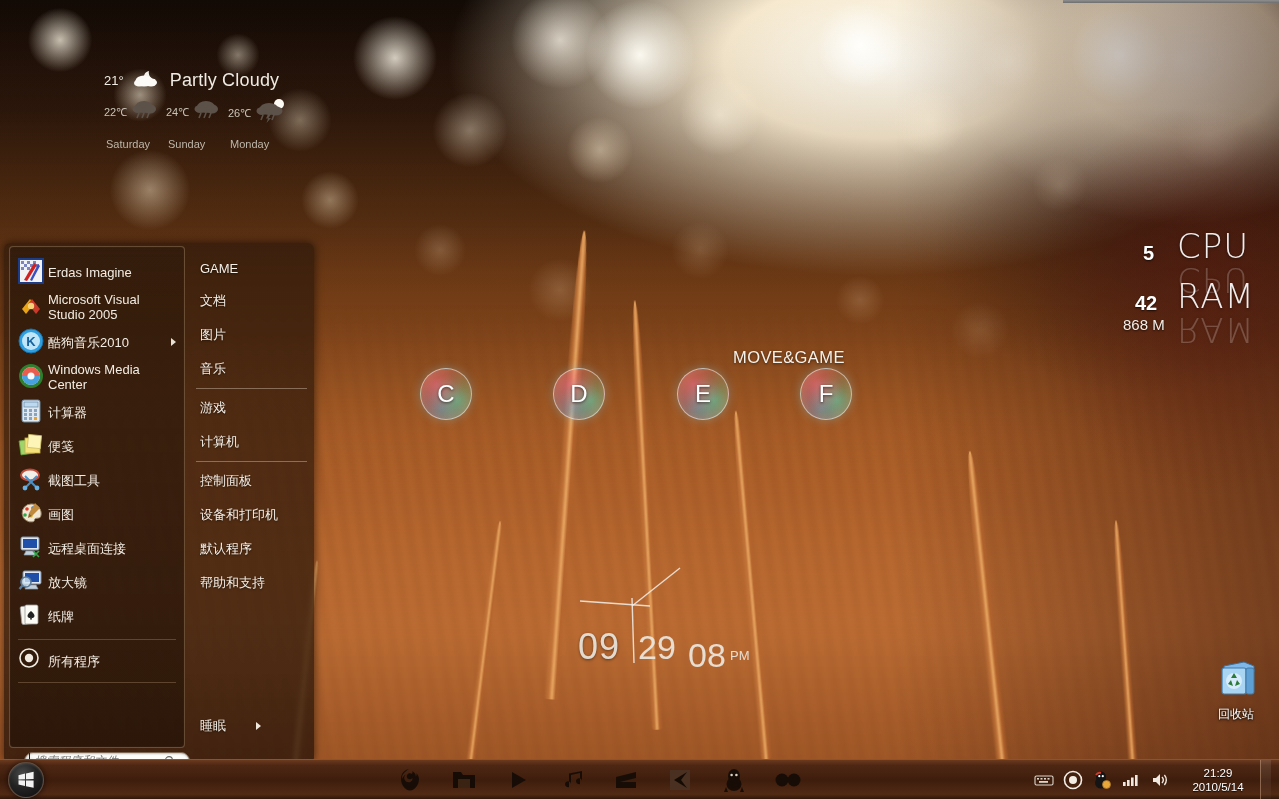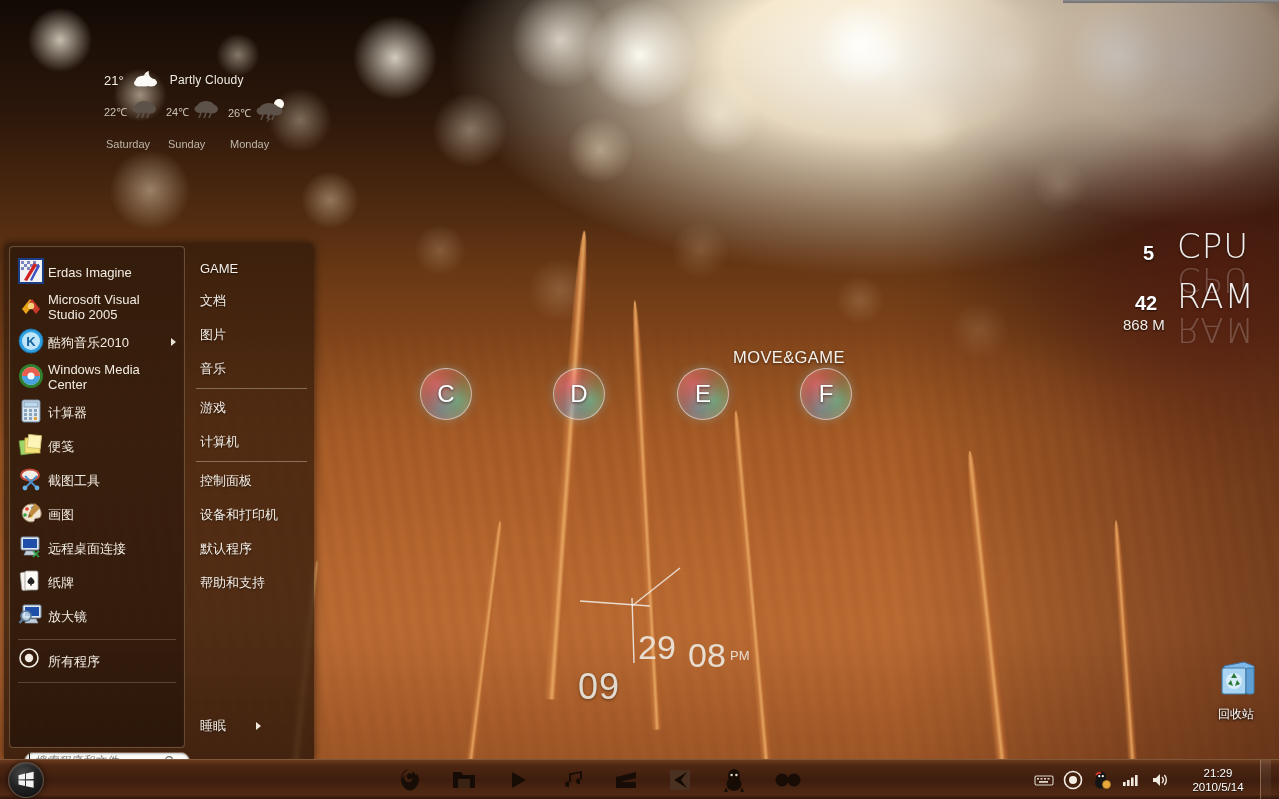--- a/index.html
+++ b/index.html
@@ -86,21 +86,21 @@
     filter: blur(3px);
   }
 
   
   #weather {
     position:absolute; left:104px; top:68px; width:230px; height:90px;
     color:#e8e2d8;
   }
   #weather .now { display:flex; align-items:center; gap:8px; }
   #weather .now .temp { font-size:13px; color:#f0ece4; }
-  #weather .now .cond { font-size:12px; color:#efebe3; letter-spacing:.2px; }
+  #weather .now .cond { font-size:18px; color:#efebe3; letter-spacing:.2px; }
   #weather .days { display:flex; margin-top:6px; }
   #weather .day { width:62px; text-align:left; position:relative; }
   #weather .day .t { font-size:11px; color:#c9c3b7; display:inline-block; }
   #weather .day .n { font-size:11px; color:#bdb6aa; position:absolute; top:40px; left:2px; }
   .wicon { display:inline-block; vertical-align:middle; }
 
   #sysmon {
     position:absolute; right:14px; top:228px; width:150px; height:120px;
     color:#ffffff; text-align:right;
   }
@@ -135,21 +135,21 @@
   }
   #movegame-label {
     position:absolute; left:733px; top:348px;
     font-size:16.5px; color:#f6f2ec; letter-spacing:.4px;
     text-shadow:0 1px 3px rgba(0,0,0,.55);
   }
 
   
   #clock { position:absolute; left:560px; top:548px; width:200px; height:130px; color:#e9e4db; }
   #clock .digits { position:absolute; left:18px; top:78px; font-size:36px; letter-spacing:1px;
-    color:rgba(236,231,222,.92); text-shadow:0 1px 3px rgba(0,0,0,.45); font-weight:300;margin-top:40px;}
+    color:rgba(236,231,222,.92); text-shadow:0 1px 3px rgba(0,0,0,.45); font-weight:300;}
   #clock .d2 { position:absolute; left:78px; top:80px; font-size:34px; color:rgba(236,231,222,.92); font-weight:300;}
   #clock .d3 { position:absolute; left:128px; top:88px; font-size:34px; color:rgba(236,231,222,.92); font-weight:300;}
   #clock .ampm { position:absolute; left:170px; top:100px; font-size:13px; color:rgba(236,231,222,.92); }
 
   
   #recycle {
     position:absolute; left:1203px; top:658px; width:66px; text-align:center;
   }
   #recycle .cap {
     font-size:12px; color:#fff; margin-top:2px;
@@ -524,40 +524,40 @@
                 <line x1="21" y1="17" x2="15" y2="23"></line>
             </g>
           </svg>
         </span>
         <span class="txt">远程桌面连接</span>
       </div>
 
       <div class="mi">
         <span class="ic">
           <svg width="26" height="26" viewBox="0 0 26 26">
-            <rect x="3" y="4" width="13" height="18" rx="1.5" fill="#f7f4ee" stroke="#9b9b9b" stroke-width=".8" transform="rotate(-6 9 13)"></rect>
-            <rect x="7" y="3" width="13" height="19" rx="1.5" fill="#fdfbf6" stroke="#9b9b9b" stroke-width=".8"></rect>
-            <path d="M13 9 c2 2 3.5 3.2 3.5 4.8 A2 2 0 0 1 13 15.2 A2 2 0 0 1 9.5 13.8 C9.5 12.2 11 11 13 9 Z" fill="#222"></path>
-            <rect x="12.2" y="14.6" width="1.6" height="3" fill="#222"></rect>
-          </svg>
-        </span>
-        <span class="txt">纸牌</span>
-      </div>
-
-      <div class="mi">
-        <span class="ic">
-          <svg width="26" height="26" viewBox="0 0 26 26">
             <rect x="5" y="3" width="18" height="13" rx="1.5" fill="#dfe8f2" stroke="#7b90a8" stroke-width="1"></rect>
             <rect x="7" y="5" width="14" height="9" fill="#1f4fa8"></rect>
             <path d="M9 17 h9 l2 4 H7 Z" fill="#c3cfdb" stroke="#8b9cae" stroke-width=".7"></path>
             <circle cx="8" cy="14" r="5" fill="rgba(210,230,245,.8)" stroke="#5a7b99" stroke-width="1.6"></circle>
             <line x1="4.5" y1="17.5" x2="1.5" y2="21" stroke="#5a7b99" stroke-width="2.4"></line>
           </svg>
         </span>
         <span class="txt">放大镜</span>
+      </div>
+
+      <div class="mi">
+        <span class="ic">
+          <svg width="26" height="26" viewBox="0 0 26 26">
+            <rect x="3" y="4" width="13" height="18" rx="1.5" fill="#f7f4ee" stroke="#9b9b9b" stroke-width=".8" transform="rotate(-6 9 13)"></rect>
+            <rect x="7" y="3" width="13" height="19" rx="1.5" fill="#fdfbf6" stroke="#9b9b9b" stroke-width=".8"></rect>
+            <path d="M13 9 c2 2 3.5 3.2 3.5 4.8 A2 2 0 0 1 13 15.2 A2 2 0 0 1 9.5 13.8 C9.5 12.2 11 11 13 9 Z" fill="#222"></path>
+            <rect x="12.2" y="14.6" width="1.6" height="3" fill="#222"></rect>
+          </svg>
+        </span>
+        <span class="txt">纸牌</span>
       </div>
 
       <div class="sep-left" style="margin-top:6px;"></div>
 
       <div class="mi" id="allprog">
         <span class="ic">
           <svg width="22" height="22" viewBox="0 0 22 22">
             <circle cx="11" cy="11" r="9" fill="none" stroke="#efe9df" stroke-width="1.6"></circle>
             <circle cx="11" cy="11" r="4.2" fill="#efe9df"></circle>
           </svg>

